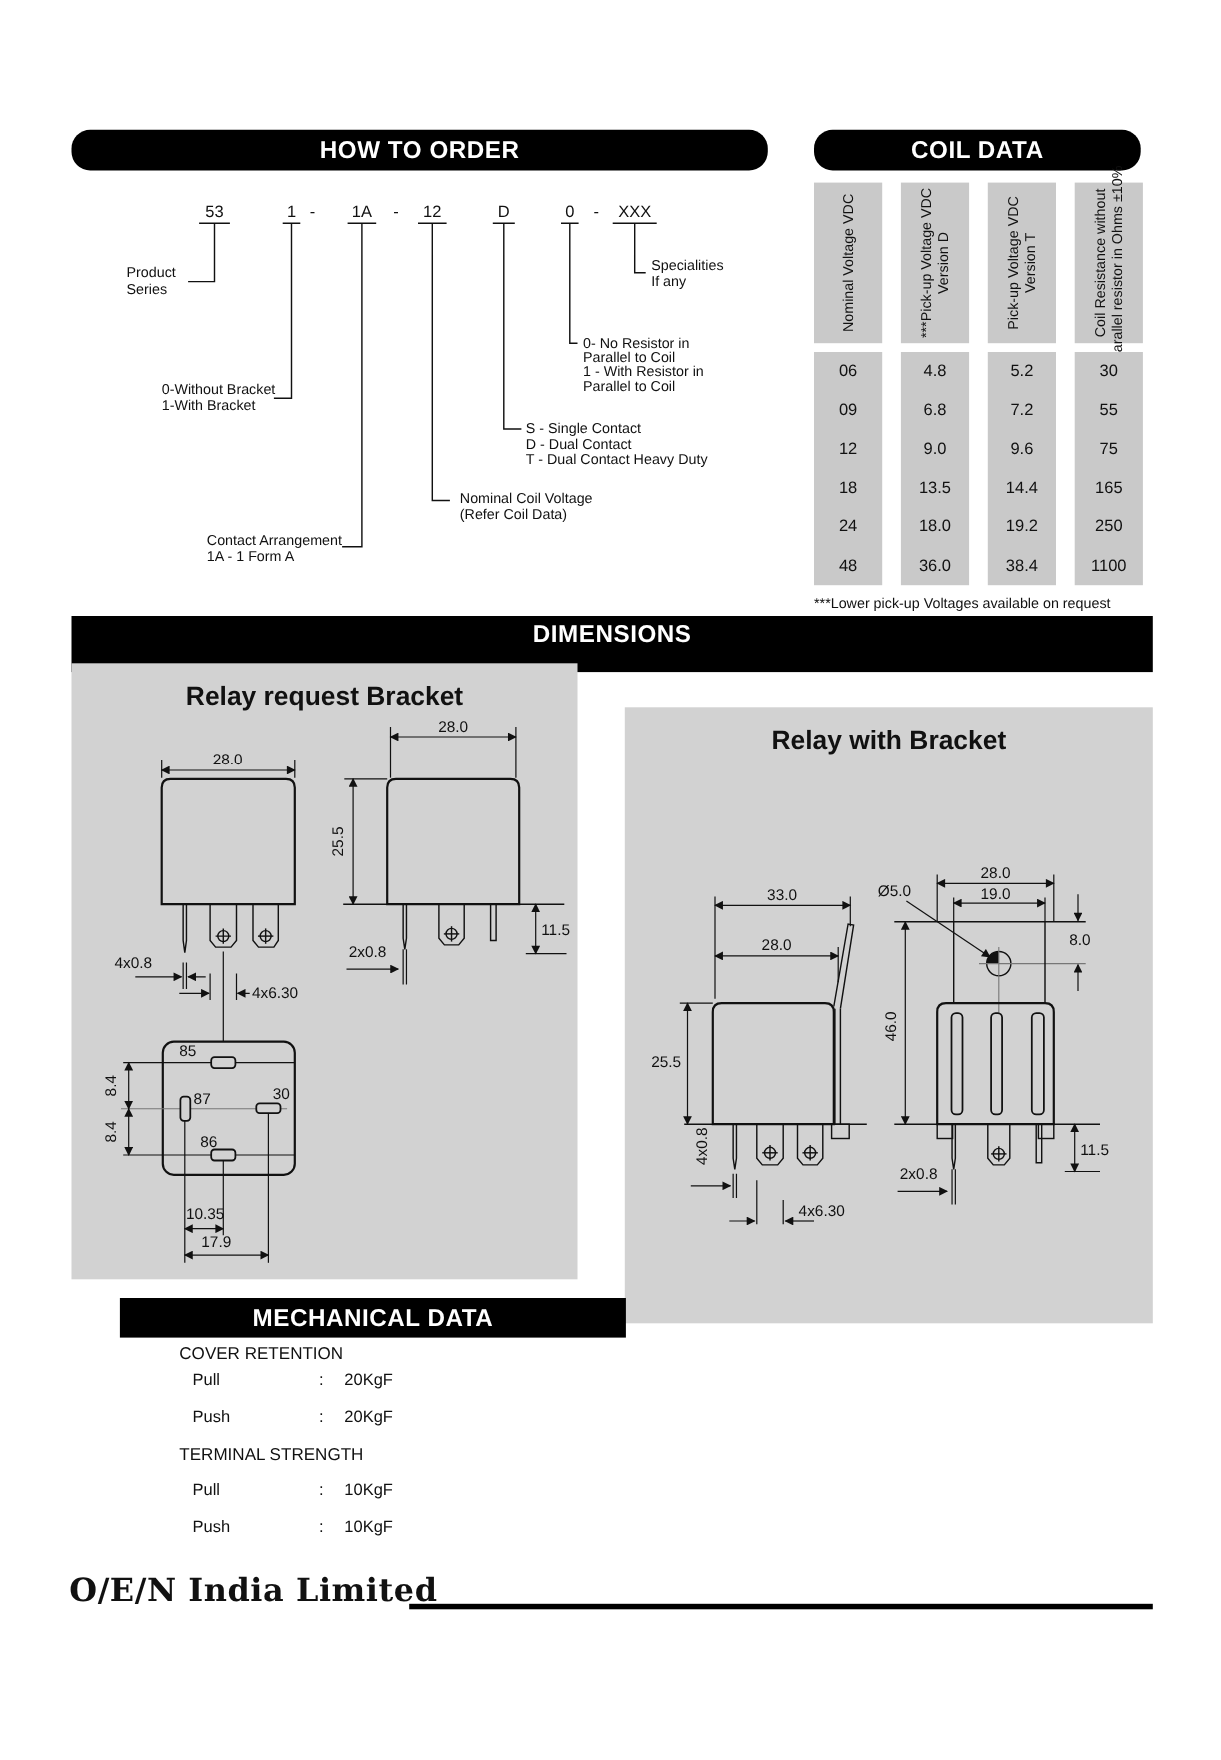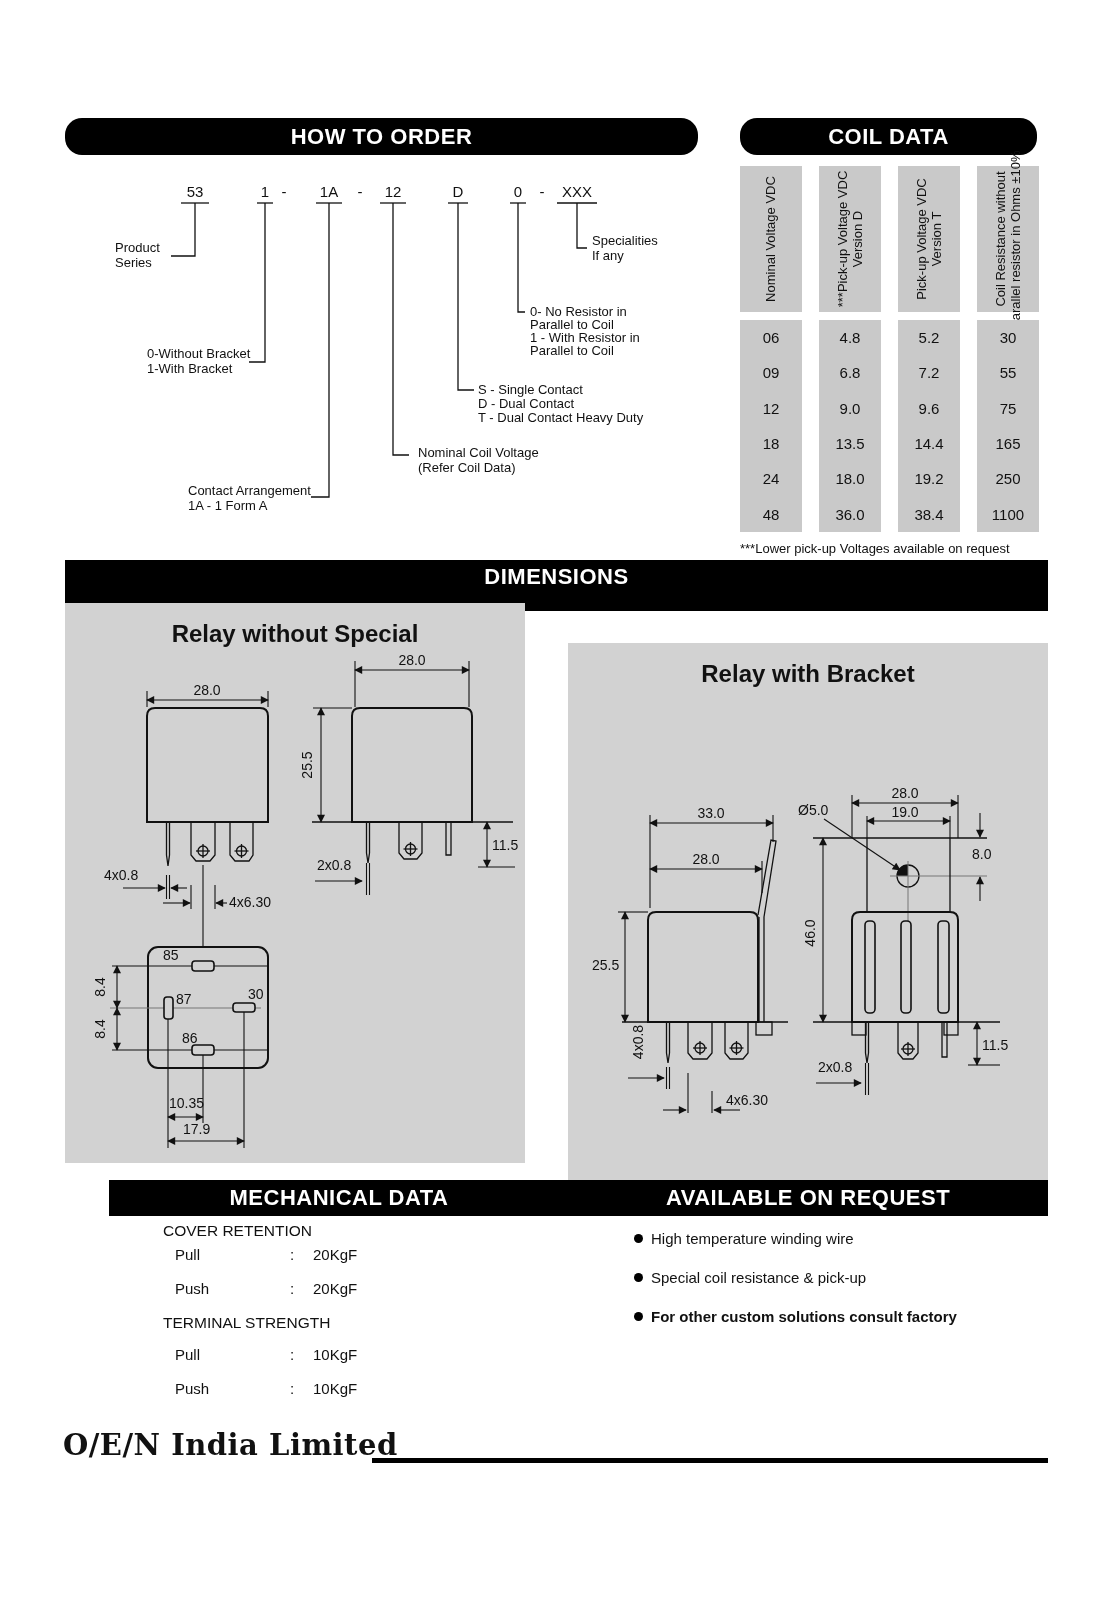--- a/index.html
+++ b/index.html
@@ -158,21 +158,21 @@
       <div class="cell">1100</div>
     </div>
     <div class="footnote" style="left:740px;top:529px;margin-top:12px;">***Lower pick-up Voltages available on request</div>
   </div>
 
   <div class="bar h33" style="left:65px;top:560px;width:983px;">
     <span>DIMENSIONS</span>
   </div>
 
   <div class="panel" style="left:65px;top:603px;width:460px;height:560px;">
-    <div class="panel-title">Relay without Special</div>
+    <div class="panel-title">Relay request Bracket</div>
     <svg width="460" height="560" viewBox="0 0 460 560">
       <defs>
         <marker id="m2" viewBox="0 0 10 10" refX="9" refY="5" markerWidth="10" markerHeight="8" orient="auto-start-reverse" markerUnits="userSpaceOnUse">
           <path d="M0,0 L10,5 L0,10 Z" fill="#111"></path>
         </marker>
       </defs>
 
       <g>
         <line class="dim" x1="82" y1="88" x2="82" y2="104"></line>
         <line class="dim" x1="203" y1="88" x2="203" y2="104"></line>
@@ -360,37 +360,20 @@
     <span style="left:248px;top:58px;">20KgF</span>
     <div class="hd" style="left:98px;top:92px;">TERMINAL STRENGTH</div>
     <span style="left:110px;top:124px;">Pull</span>
     <span style="left:225px;top:124px;">:</span>
     <span style="left:248px;top:124px;">10KgF</span>
     <span style="left:110px;top:158px;">Push</span>
     <span style="left:225px;top:158px;">:</span>
     <span style="left:248px;top:158px;">10KgF</span>
   </div>
 
-  <div class="bar h36" style="left:568px;top:1180px;width:480px;">
-    <span>AVAILABLE ON REQUEST</span>
-  </div>
-  <div class="avail" style="left:568px;top:1230px;width:480px;height:110px;">
-    <div class="item" style="top:0;">
-      <span class="dot"></span>
-      <span class="txt">High temperature winding wire</span>
-    </div>
-    <div class="item" style="top:39px;">
-      <span class="dot"></span>
-      <span class="txt">Special coil resistance &amp; pick-up</span>
-    </div>
-    <div class="item bold" style="top:78px;">
-      <span class="dot"></span>
-      <span class="txt">For other custom solutions consult factory</span>
-    </div>
-  </div>
 
   <div class="logo" style="left:63px;top:1428px;">
     <span>O/E/N</span>
     <span>India Limited</span>
   </div>
   <div class="logo-line" style="left:372px;top:1458px;width:676px;height:5px;"></div>
 
 </div>
 
 </body></html>

